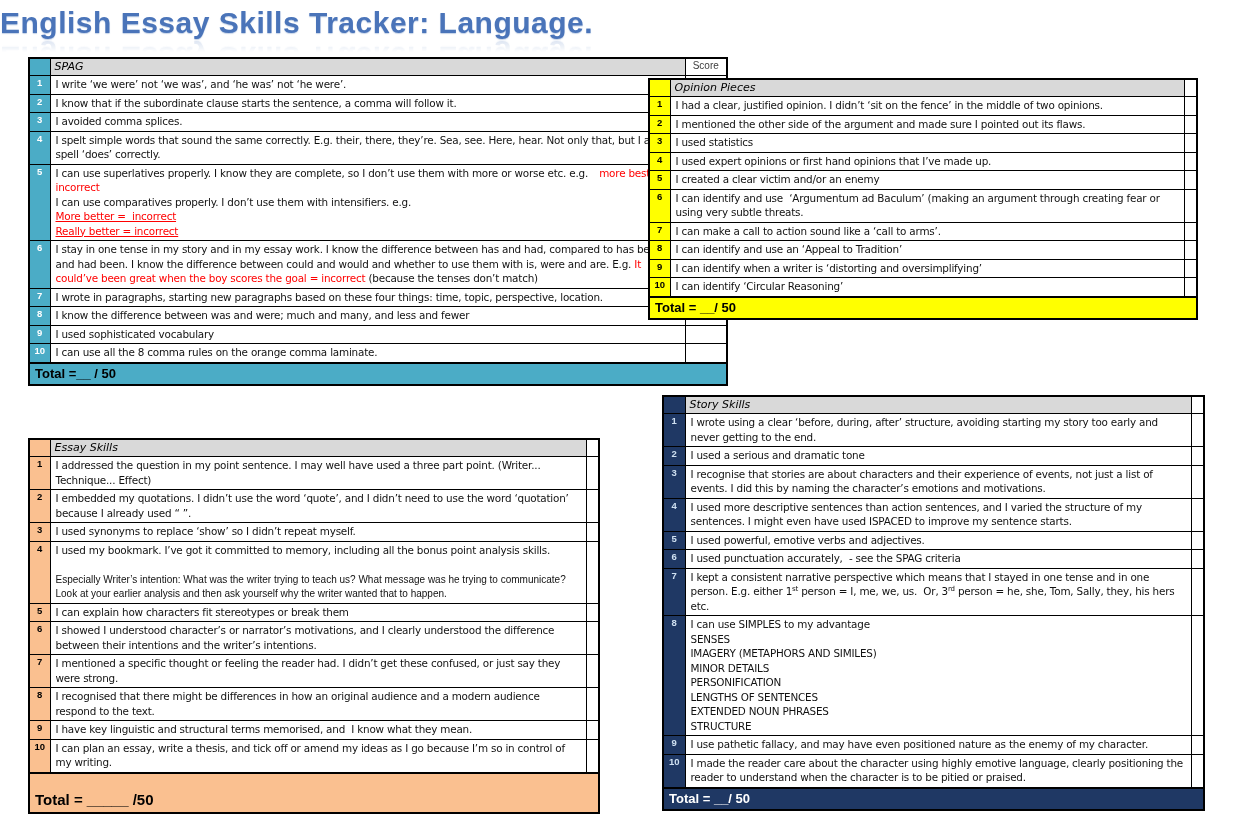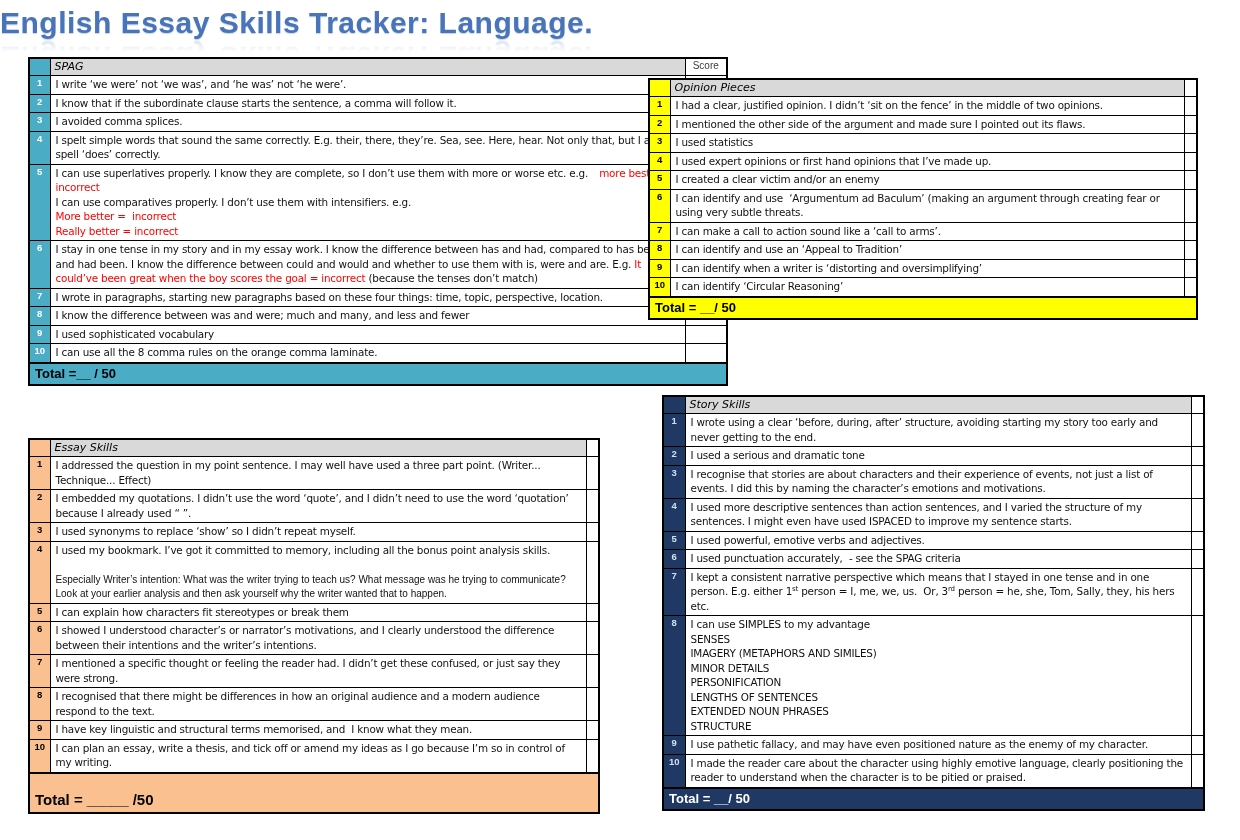--- a/index.html
+++ b/index.html
@@ -103,21 +103,21 @@
       </tr>
       <tr>
         <td class="num">4</td>
         <td class="txt"><span>I spelt simple words that sound the same correctly. E.g. their, there, they’re. Sea, see. Here, hear. Not only that, but I always spell ‘does’ correctly.</span></td>
         <td class="scorecell"></td>
       </tr>
       <tr>
         <td class="num">5</td>
         <td class="txt"><span>I can use superlatives properly. I know they are complete, so I don’t use them with more or worse etc. e.g. </span><span style="color: rgb(255, 0, 0); margin-left: 8px;">more best = incorrect</span><span>
 I can use comparatives properly. I don’t use them with intensifiers. e.g.
-</span><span style="color: rgb(255, 0, 0);">More better =  incorrect
+</span><span style="color: rgb(255, 0, 0); text-decoration: underline;">More better =  incorrect
 Really better = incorrect</span></td>
         <td class="scorecell"></td>
       </tr>
       <tr>
         <td class="num">6</td>
         <td class="txt"><span>I stay in one tense in my story and in my essay work. I know the difference between has and had, compared to has been and had been. I know the difference between could and would and whether to use them with is, were and are. E.g. </span><span style="color: rgb(255, 0, 0);">It could’ve been great when the boy scores the goal = incorrect </span><span>(because the tenses don’t match)</span></td>
         <td class="scorecell"></td>
       </tr>
       <tr>
         <td class="num">7</td>

